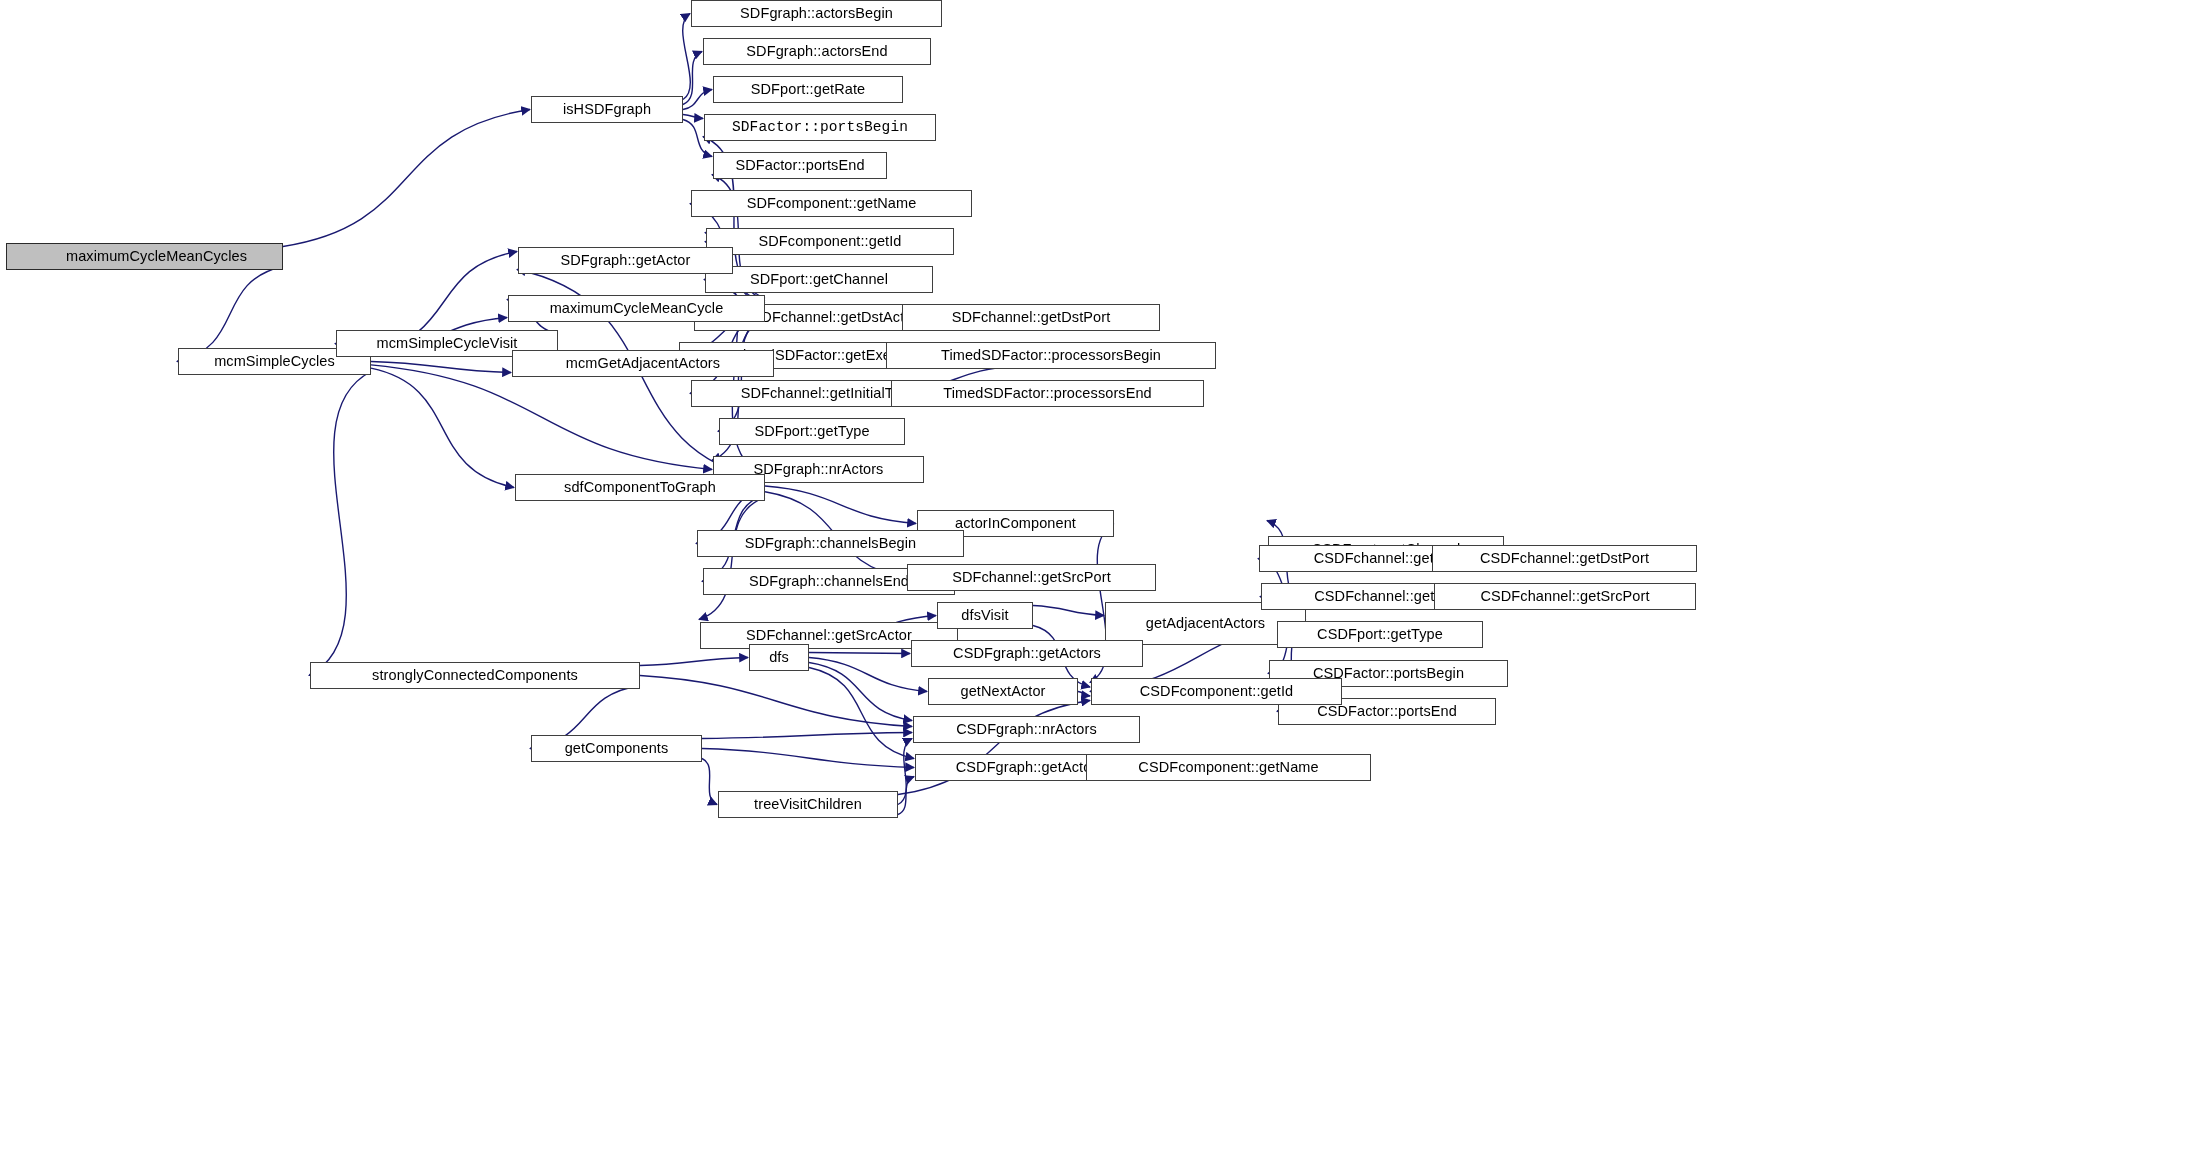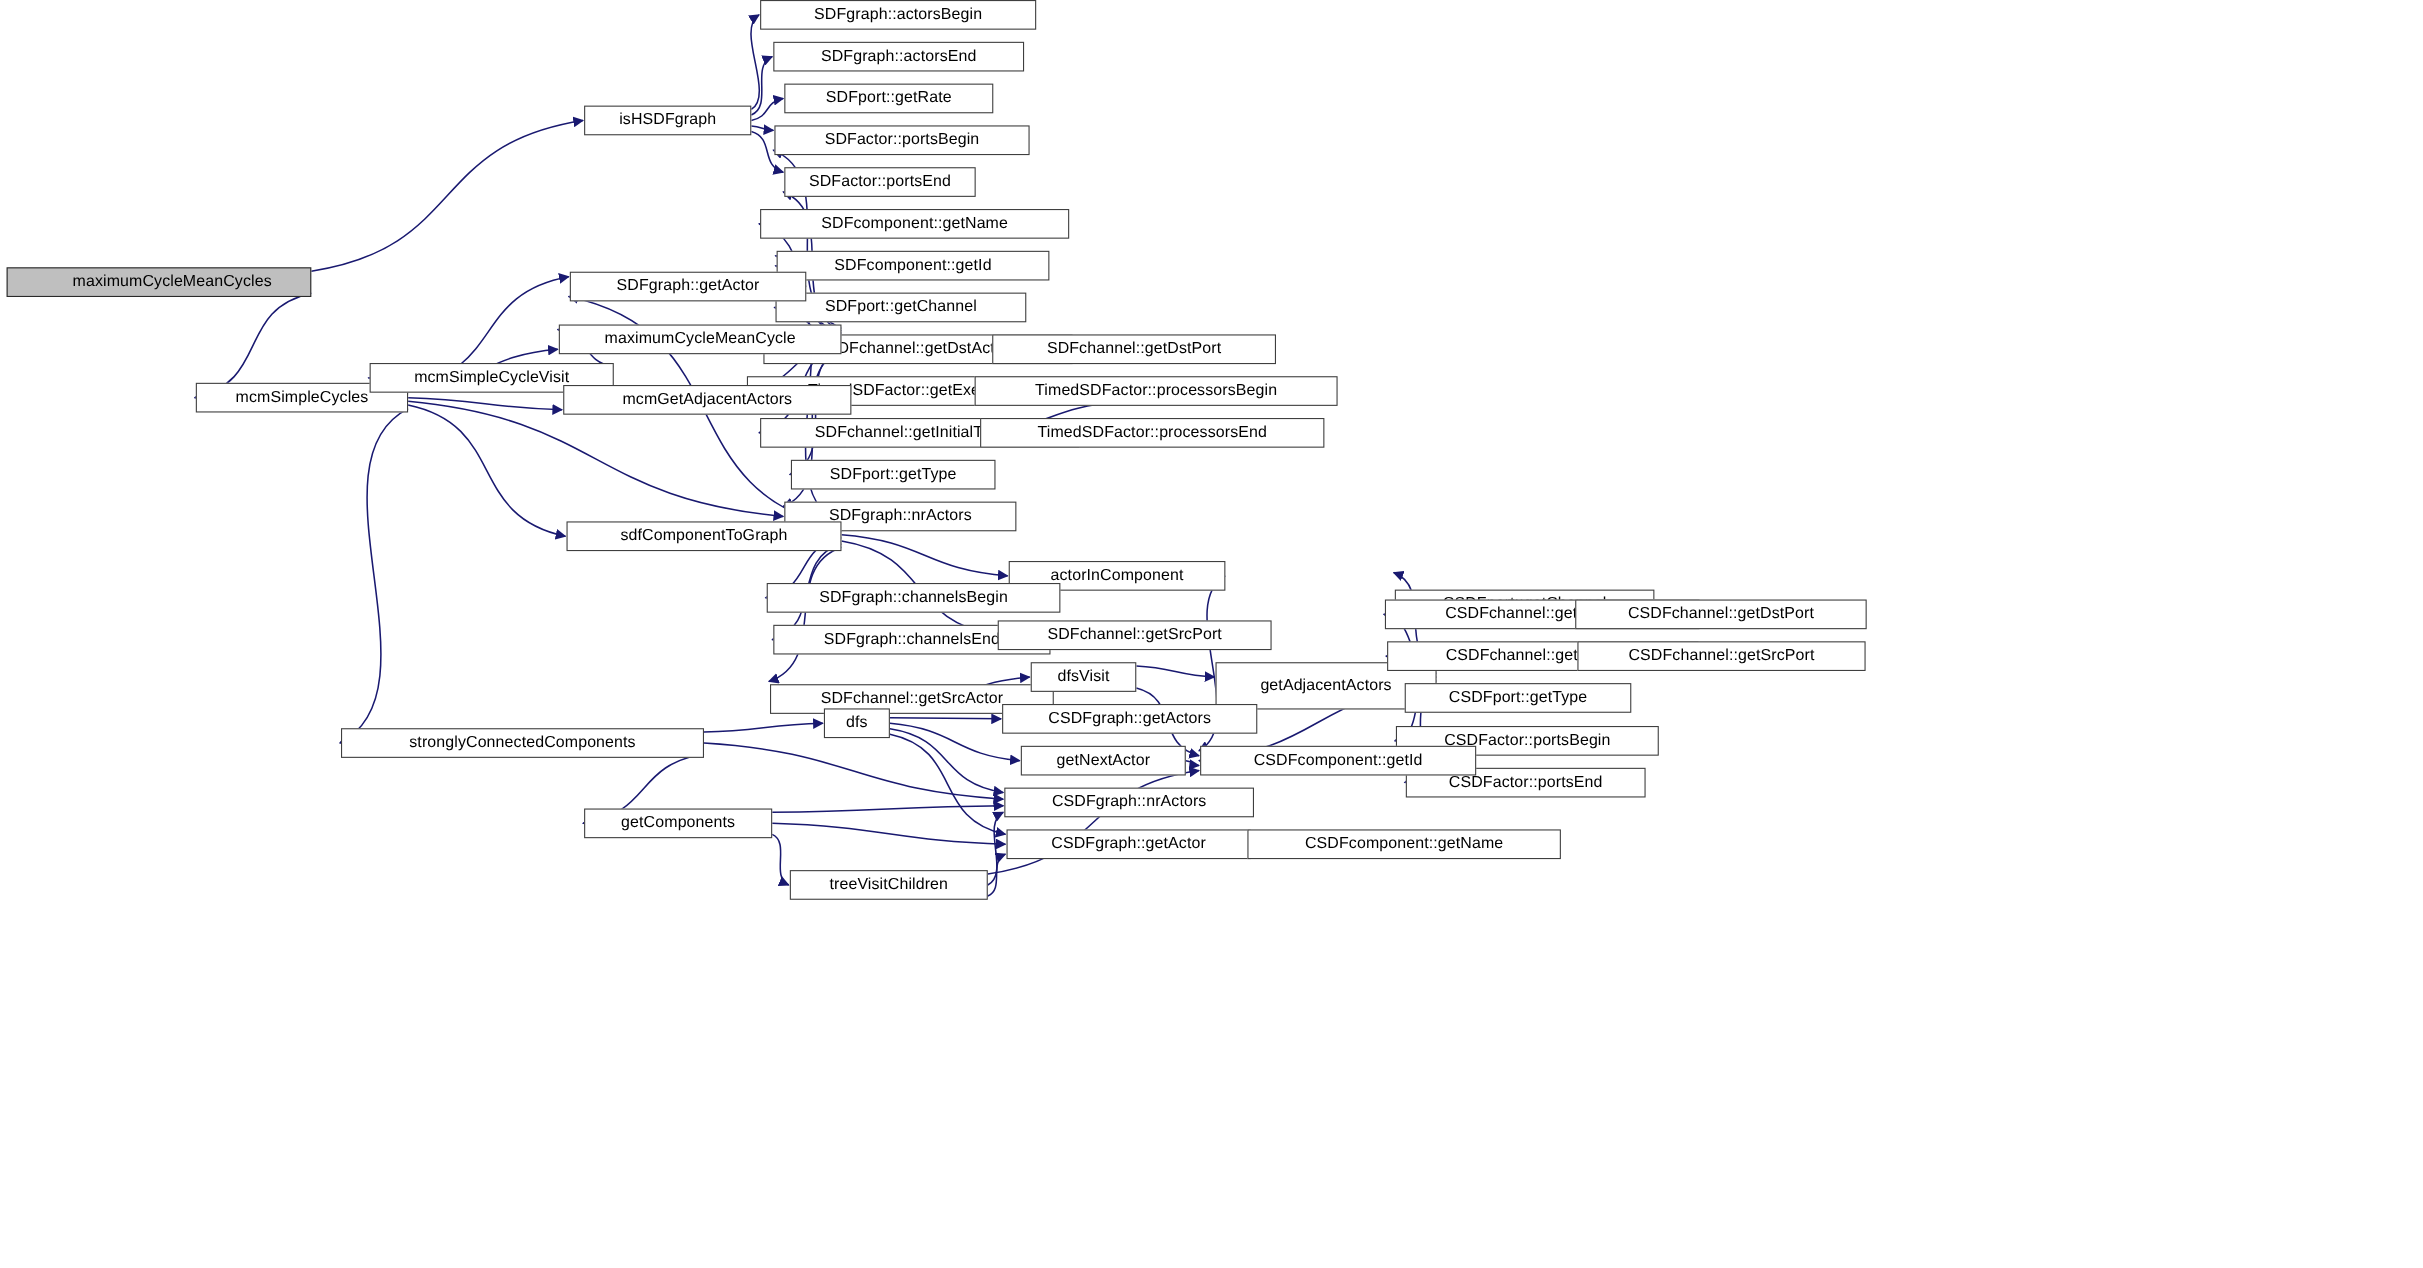--- a/index.html
+++ b/index.html
@@ -136,21 +136,21 @@
       </div>
       <div class="node" style="left: 691px; top: 0px; width: 251px; height: 27px;">
         <span class="node-label">SDFgraph::actorsBegin</span>
       </div>
       <div class="node" style="left: 703px; top: 38px; width: 228px; height: 27px;">
         <span class="node-label">SDFgraph::actorsEnd</span>
       </div>
       <div class="node" style="left: 713px; top: 76px; width: 190px; height: 27px;">
         <span class="node-label">SDFport::getRate</span>
       </div>
-      <div class="node" style="left: 704px; top: 114px; width: 232px; height: 27px;">
+      <div class="node" style="left: 704px; top: 114px; width: 232px; height: 27px; font-family: Liberation Mono, monospace;">
         <span class="node-label">SDFactor::portsBegin</span>
       </div>
       <div class="node" style="left: 713px; top: 152px; width: 174px; height: 27px;">
         <span class="node-label">SDFactor::portsEnd</span>
       </div>
       <div class="node" style="left: 691px; top: 190px; width: 281px; height: 27px;">
         <span class="node-label">SDFcomponent::getName</span>
       </div>
       <div class="node" style="left: 706px; top: 228px; width: 248px; height: 27px;">
         <span class="node-label">SDFcomponent::getId</span>
@@ -262,20 +262,20 @@
       </div>
       <div class="node" style="left: 913px; top: 716px; width: 227px; height: 27px;">
         <span class="node-label">CSDFgraph::nrActors</span>
       </div>
       <div class="node" style="left: 531px; top: 735px; width: 171px; height: 27px; align-items: center;">
         <span class="node-label">getComponents</span>
       </div>
       <div class="node" style="left: 915px; top: 754px; width: 222px; height: 27px;">
         <span class="node-label">CSDFgraph::getActor</span>
       </div>
-      <div class="node" style="left: 1086px; top: 754px; width: 285px; height: 27px; margin-left: 48px;">
+      <div class="node" style="left: 1086px; top: 754px; width: 285px; height: 27px;">
         <span class="node-label">CSDFcomponent::getName</span>
       </div>
       <div class="node" style="left: 718px; top: 791px; width: 180px; height: 27px;">
         <span class="node-label">treeVisitChildren</span>
       </div>
     </div>
 </div>
 
 </body></html>

